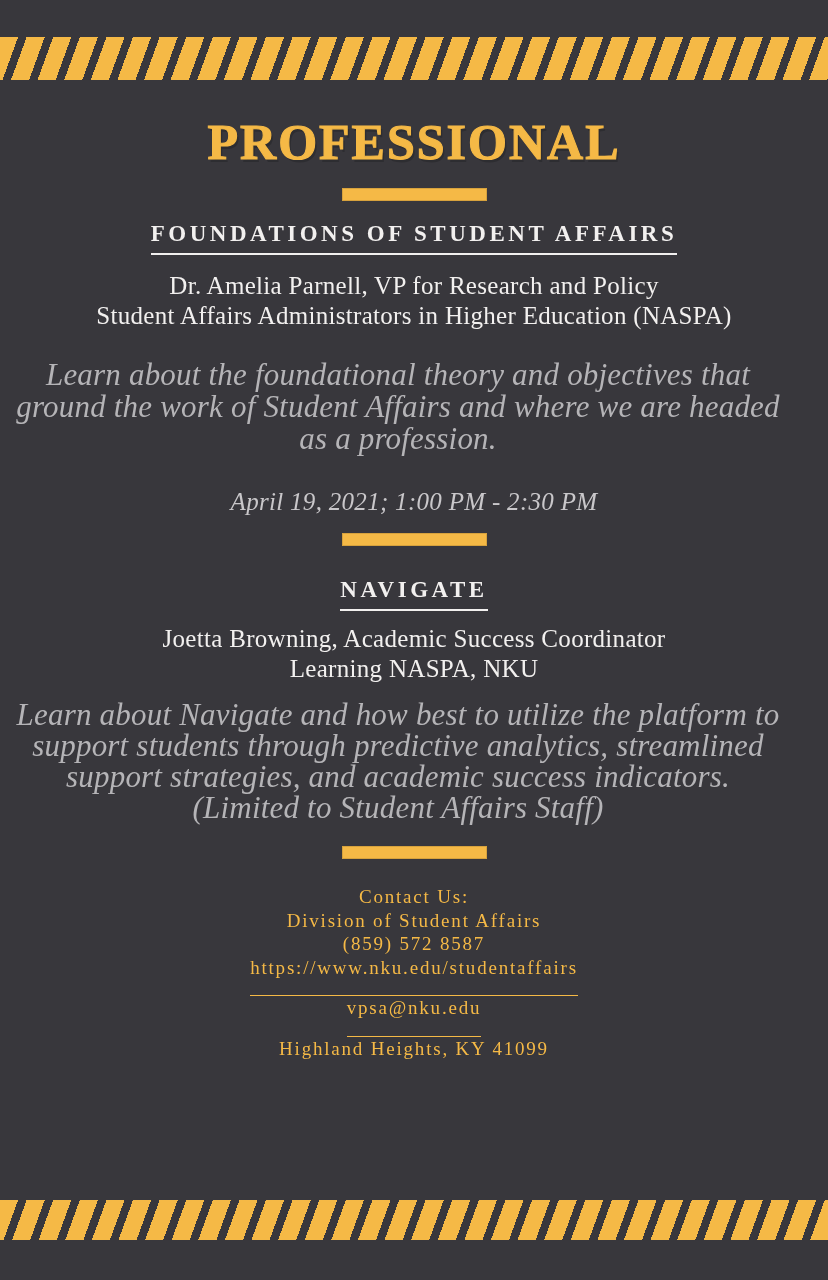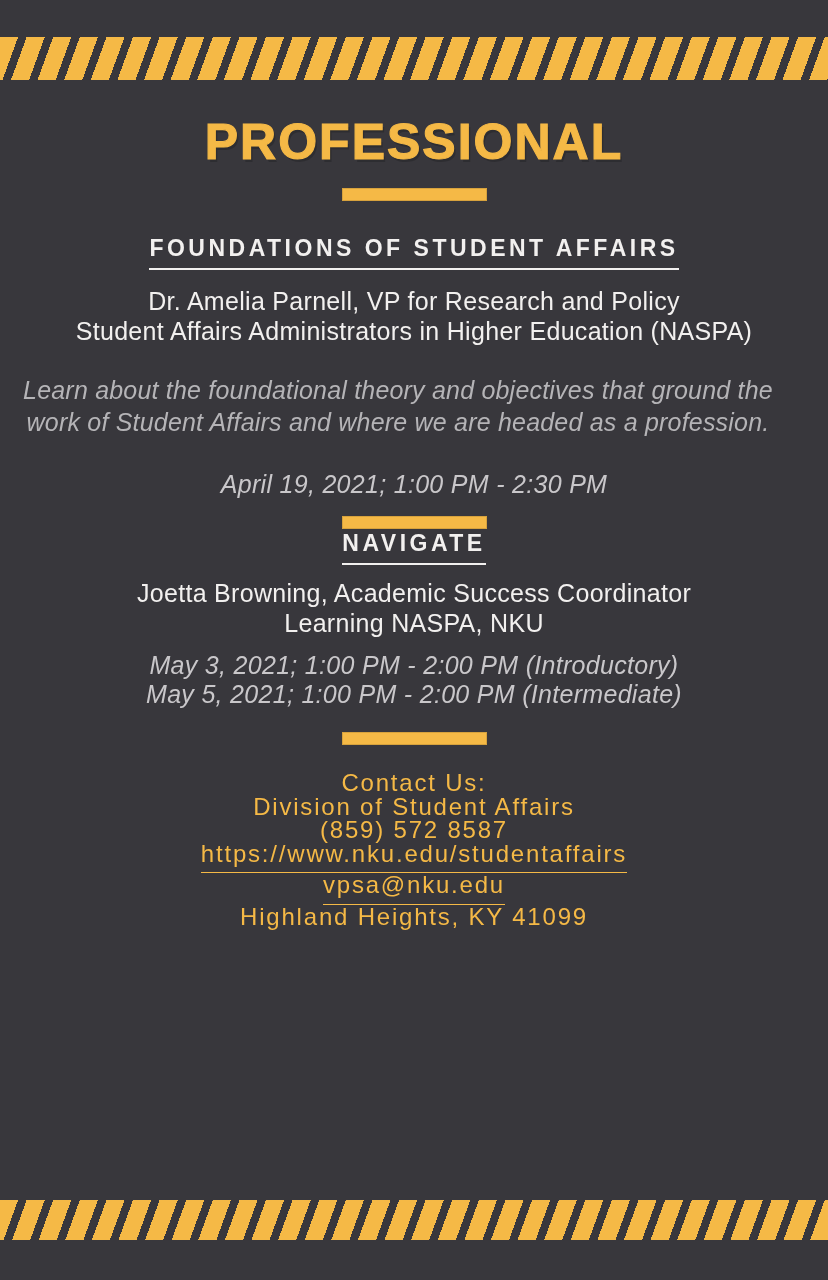--- a/index.html
+++ b/index.html
@@ -6,21 +6,21 @@
     margin: 0;
     padding: 0;
     background: #222;
   }
   .poster {
     position: relative;
     width: 828px;
     height: 1280px;
     margin: 0 auto;
     background: var(--background, #38373c);
-    font-family: Liberation Sans, sans-serif;
+    font-family: Liberation Serif, serif;
     overflow: hidden;
   }
   
   .hazard {
     position: absolute;
     left: 0;
     right: 0;
     background: repeating-linear-gradient(
       110deg,
       var(--accent, #f5b946) 0 17px,
@@ -68,40 +68,40 @@
     font-weight: 600;
     line-height: 29px;
     letter-spacing: 3.5px;
     color: var(--heading-text, #f2f0ef);
   }
   h2.session-heading .ul {
     display: inline-block;
     padding-bottom: 5px;
     border-bottom: 2px solid currentColor;
   }
-  .s1 h2 { margin-top: 33px; }
-  .s2 h2 { }
+  .s1 h2 { margin-top: 18px; }
+  .s2 h2 { margin-top: 29px; }
 
   .speaker {
     margin: 0;
     width: 810px;
     color: var(--heading-text, #f2f0ef);
     font-size: 25px;
     line-height: 30px;
     letter-spacing: 0.3px;
   }
   .speaker span { display: block; }
   .s1 .speaker { margin-top: 16px; text-align: center; }
   .s2 .speaker { margin-top: 13px; }
 
   .desc {
     margin: 0;
     max-width: 778px;
     color: var(--body-text, #b5b4b7);
-    font-size: 25px;
+    font-size: 31px;
     font-style: italic;
     line-height: 32px;
     letter-spacing: 0.2px;
   }
   .s1 .desc { margin-top: 28px; }
   .s2 .desc { margin-top: 15px; line-height: 31px; }
   .desc .note { display: block; }
 
   .dates {
     margin: 0;
@@ -112,30 +112,30 @@
     letter-spacing: 0.3px;
   }
   .dates span { display: block; }
   .s1 .dates { margin-top: 32px; }
   .s2 .dates { margin-top: 13px; }
 
   .contact {
     margin-top: 26px;
     font-style: normal;
     color: var(--accent, #f5b946);
-    font-size: 24px;
+    font-size: 19px;
     line-height: 23.5px;
     letter-spacing: 1.8px;
   }
   .contact > * { display: block; }
   .contact a.link {
     color: inherit;
     text-decoration: none;
     border-bottom: 1px solid currentColor;
-    padding-bottom: 7px;
+    padding-bottom: 16px;
     margin: 0 auto;
     width: fit-content;
     cursor: pointer;
   }
 </style>
 </head>
 <body>
 
 <div class="poster">
 
@@ -166,23 +166,23 @@
     <div class="divider d2"></div>
 
     <section class="session s2">
       <h2 class="session-heading">
         <span class="ul">NAVIGATE</span>
       </h2>
       <p class="speaker">
         <span>Joetta Browning, Academic Success Coordinator</span>
         <span>Learning NASPA, NKU</span>
       </p>
-      <p class="dates">
-        <span>May 3, 2021; 1:00 PM - 2:00 PM (Introductory)</span>
-        <span>May 5, 2021; 1:00 PM - 2:00 PM (Intermediate)</span>
+      <p class="desc">
+        <span>Learn about Navigate and how best to utilize the platform to support students through predictive analytics, streamlined support strategies, and academic success indicators.</span>
+        <span class="note">(Limited to Student Affairs Staff)</span>
       </p>
     </section>
 
     <div class="divider d3"></div>
 
     <address class="contact">
       <span>Contact Us:</span>
       <span>Division of Student Affairs</span>
       <span>(859) 572 8587</span>
       <a class="link">https://www.nku.edu/studentaffairs</a>

